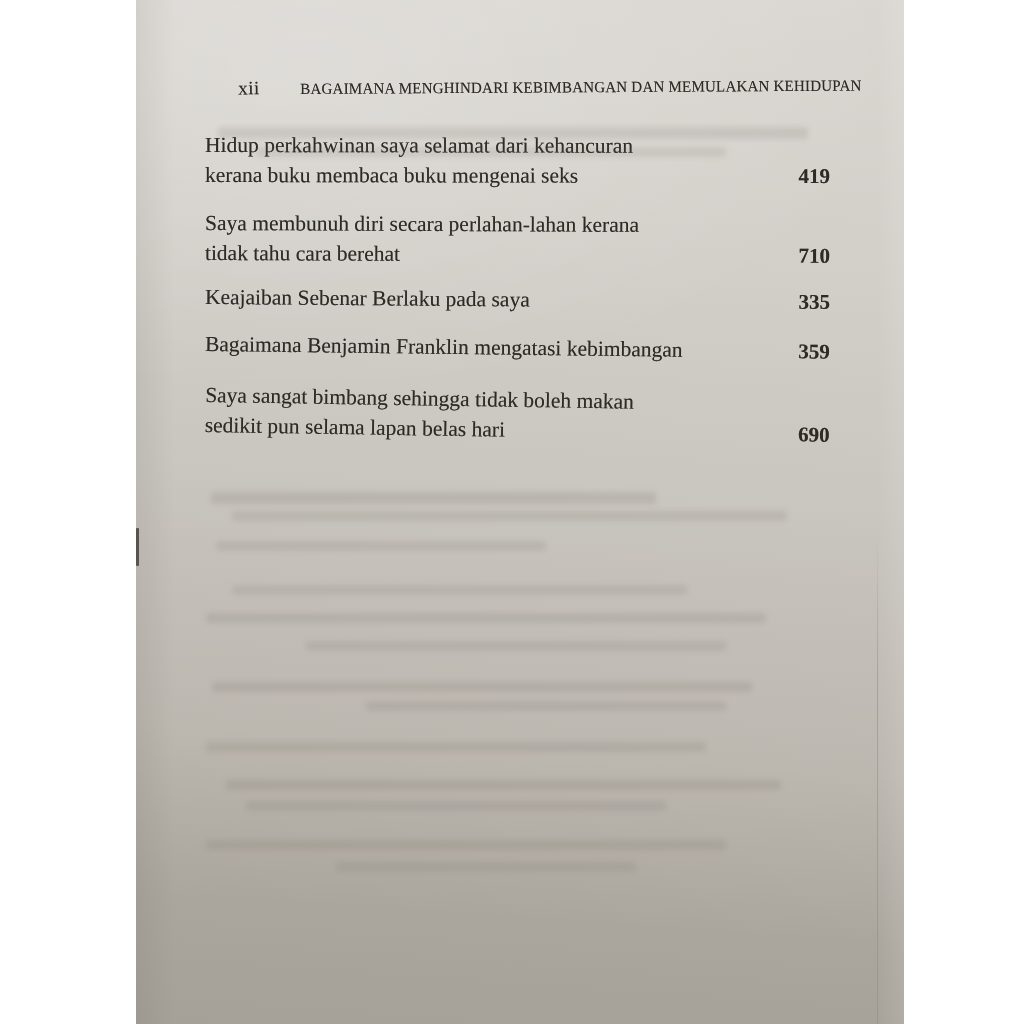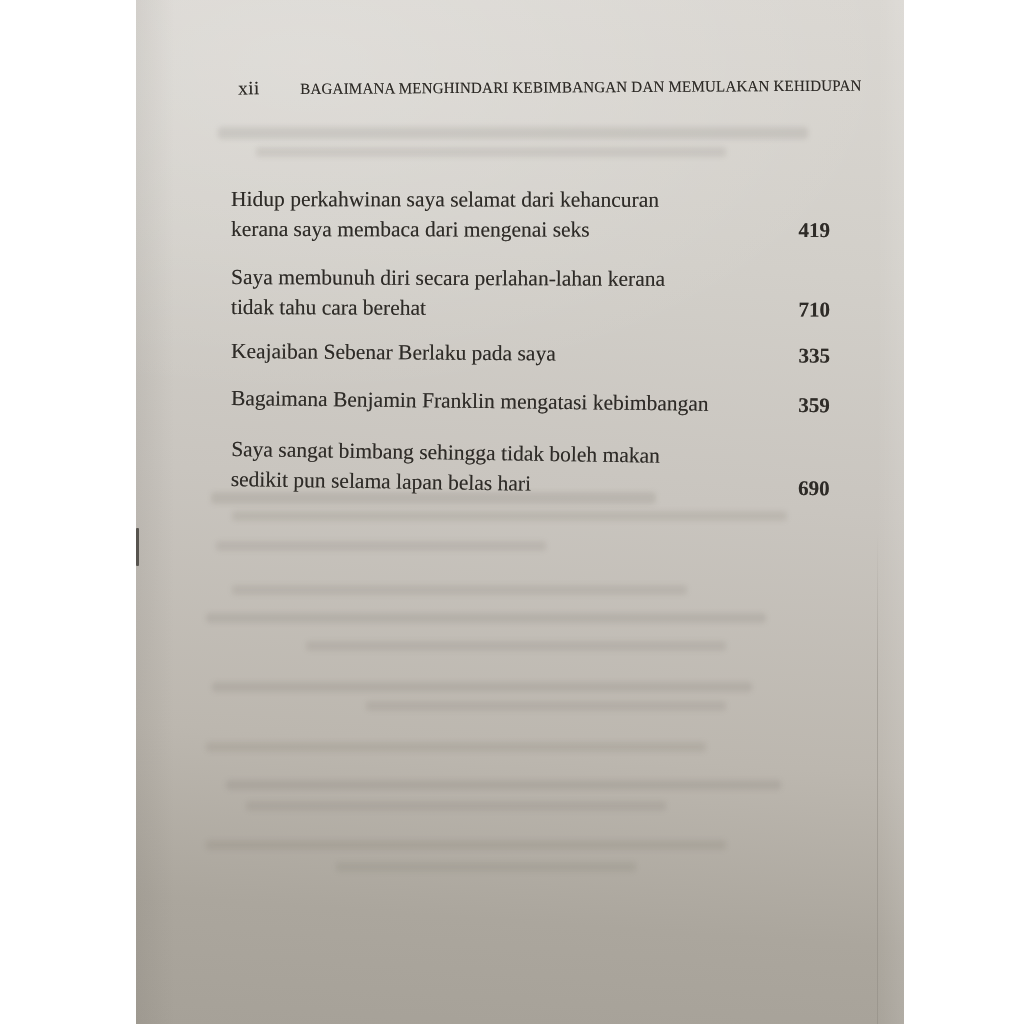--- a/index.html
+++ b/index.html
@@ -87,22 +87,22 @@
   }
   .running-title {
     font-size: 15.5px;
     letter-spacing: 0.2px;
     transform: scaleX(0.97);
     transform-origin: left center;
     text-shadow: 0 0 0.5px rgba(46,43,39,0.55);
   }
 
   .toc {
-    margin-top: 84px;
-    padding: 0 74px 0 95px;
+    margin-top: 30px;
+    padding: 0 74px 0 69px;
   }
   .toc-entry {
     display: flex;
     align-items: flex-end;
     justify-content: space-between;
     margin-bottom: 18px;
     transform-origin: left center;
   }
   .toc-entry:nth-child(1) { transform: rotate(0.10deg); }
   .toc-entry:nth-child(2) { transform: rotate(0.25deg); margin-bottom: 14px; }
@@ -147,21 +147,21 @@
     <div class="running-header">
       <span class="folio">xii</span>
       <span class="running-title">BAGAIMANA MENGHINDARI KEBIMBANGAN DAN MEMULAKAN KEHIDUPAN</span>
     </div>
 
     <div class="toc">
 
       <div class="toc-entry">
         <div class="toc-title">
           <div class="toc-line">Hidup perkahwinan saya selamat dari kehancuran</div>
-          <div class="toc-line">kerana saya membaca dari mengenai seks</div>
+          <div class="toc-line">kerana buku membaca buku mengenai seks</div>
         </div>
         <div class="toc-page">419</div>
       </div>
 
       <div class="toc-entry">
         <div class="toc-title">
           <div class="toc-line">Saya membunuh diri secara perlahan-lahan kerana</div>
           <div class="toc-line">tidak tahu cara berehat</div>
         </div>
         <div class="toc-page">710</div>

